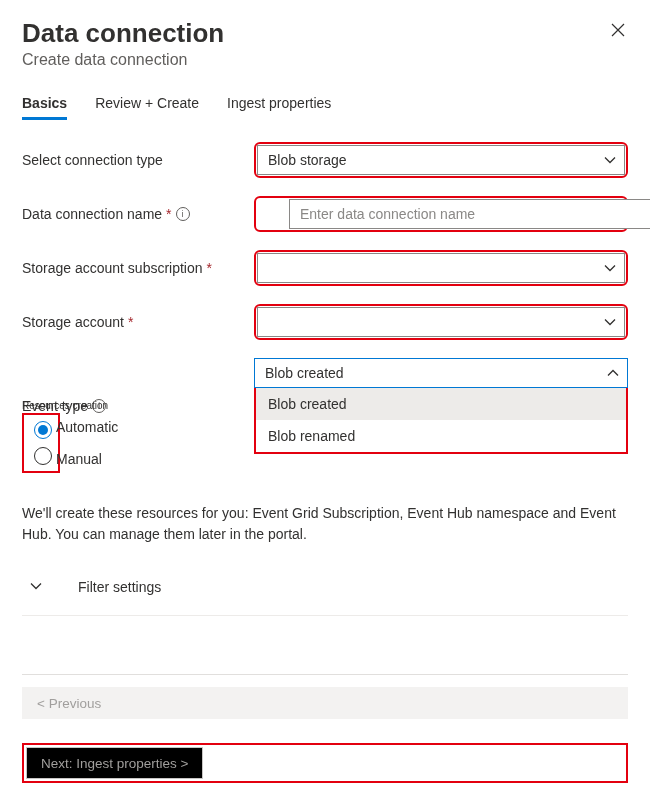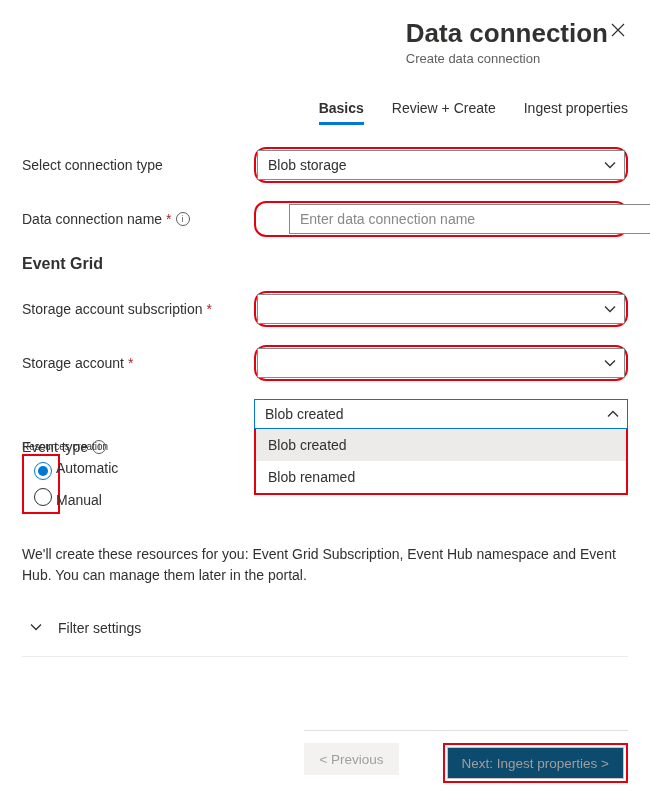--- a/index.html
+++ b/index.html
@@ -7,27 +7,27 @@
     margin: 0; padding: 0;
     font-family: "Segoe UI", -apple-system, BlinkMacSystemFont, sans-serif;
     font-size: 14px;
     color: #323130;
     background: #fff;
   }
   .panel {
     width: 650px; height: 797px;
     padding: 18px 22px 0 22px;
     position: relative;
-    display: flex; flex-direction: column; align-items: flex-end;
+    display: flex; flex-direction: column;
   }
   .header { display: flex; align-items: flex-start; justify-content: space-between; }
   .title { font-size: 26px; font-weight: 600; margin: 0; }
-  .subtitle { font-size: 13px; color: #605e5c; margin: 2px 0 0 0; }
+  .subtitle { font-size: 16px; color: #605e5c; margin: 2px 0 0 0; }
   .close-icon { font-size: 18px; cursor: pointer; line-height: 1; padding: 4px 2px; color: #323130; }
-  .tabs { display: flex; gap: 28px; margin-top: 28px; border-bottom: 1px solid transparent; }
+  .tabs { display: flex; gap: 28px; margin-top: 20px; border-bottom: 1px solid transparent; }
   .tab { padding: 6px 0 8px 0; cursor: pointer; font-size: 14px; color: #323130; position: relative; }
   .tab.active { font-weight: 600; }
   .tab.active::after {
     content: ""; position: absolute; left: 0; right: 0; bottom: -1px;
     height: 3px; background: #0078d4;
   }
   .form { margin-top: 22px; flex: 1; }
   .row {
     display: flex; align-items: center;
     margin-bottom: 18px;
@@ -38,21 +38,21 @@
     display: flex; align-items: center; gap: 4px;
   }
   .req { color: #a4262c; }
   .info-icon {
     display: inline-flex; align-items: center; justify-content: center;
     width: 14px; height: 14px; border: 1px solid #605e5c; border-radius: 50%;
     font-size: 9px; color: #605e5c; cursor: pointer;
     font-style: normal;
   }
   .control-wrap { flex: 1; position: relative; }
-  .hhl { border: 2px solid #e3000f; padding: 1px; border-radius: 12px; }
+  .hhl { border: 2px solid #e3000f; padding: 1px; border-radius: 6px; }
   .select, .text-input {
     width: 100%; height: 30px;
     border: 1px solid #8a8886;
     background: #fff;
     padding: 0 28px 0 10px;
     font-size: 14px; color: #323130;
     display: flex; align-items: center;
     cursor: pointer;
     position: relative;
   }
@@ -87,32 +87,32 @@
     display: inline-flex; align-items: center; justify-content: center;
     flex-shrink: 0;
   }
   .radio.checked { border-color: #0078d4; }
   .radio.checked::after {
     content: ""; width: 10px; height: 10px; border-radius: 50%;
     background: #0078d4;
   }
   .help-text { font-size: 14px; color: #323130; margin: 22px 0 18px 0; line-height: 1.5; }
   .expander {
-    display: flex; align-items: center; gap: 16px;
+    display: flex; align-items: center; gap: 36px;
     padding: 16px 8px; cursor: pointer;
   }
   .divider { height: 1px; background: #edebe9; margin-top: 4px; }
   .footer {
     border-top: 1px solid #e1dfdd;
     padding: 12px 0 14px 0;
-    display: flex; gap: 44px;
+    display: flex; gap: 24px; flex-direction: column;
   }
   .btn {
     height: 32px; padding: 0 14px;
-    border: 1px solid #c8c6c4; background: #0c4a6e;
+    border: 1px solid #c8c6c4; background: #000000;
     font-size: 13.5px; color: #a19f9d;
     cursor: pointer;
     display: inline-flex; align-items: center;
   }
   .btn.prev { background: #f3f2f1; border-color: #f3f2f1; color:#a19f9d;}
   .btn-hhl { border: 2px solid #e3000f; padding: 2px; display: inline-block; }
   .rel { position: relative; }
 </style>
 </head>
 <body>
@@ -156,21 +156,20 @@
       <div class="label">
         <span>Data connection name</span>
         <span class="req">*</span>
         <span class="info-icon">i</span>
       </div>
       <div class="control-wrap hhl">
         <div class="text-input placeholder">Enter data connection name</div>
       </div>
     </div>
 
-    <div class="section-title">Event Grid</div>
 
     <div class="row">
       <div class="label">
         <span>Storage account subscription</span>
         <span class="req">*</span>
       </div>
       <div class="control-wrap hhl">
         <div class="select">
           <span></span>
           <span class="chev">

